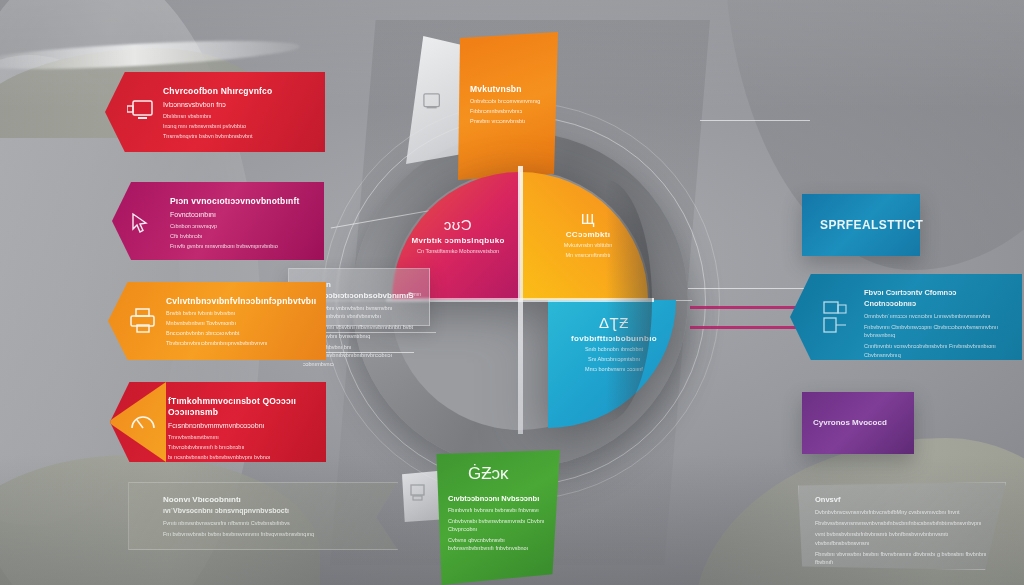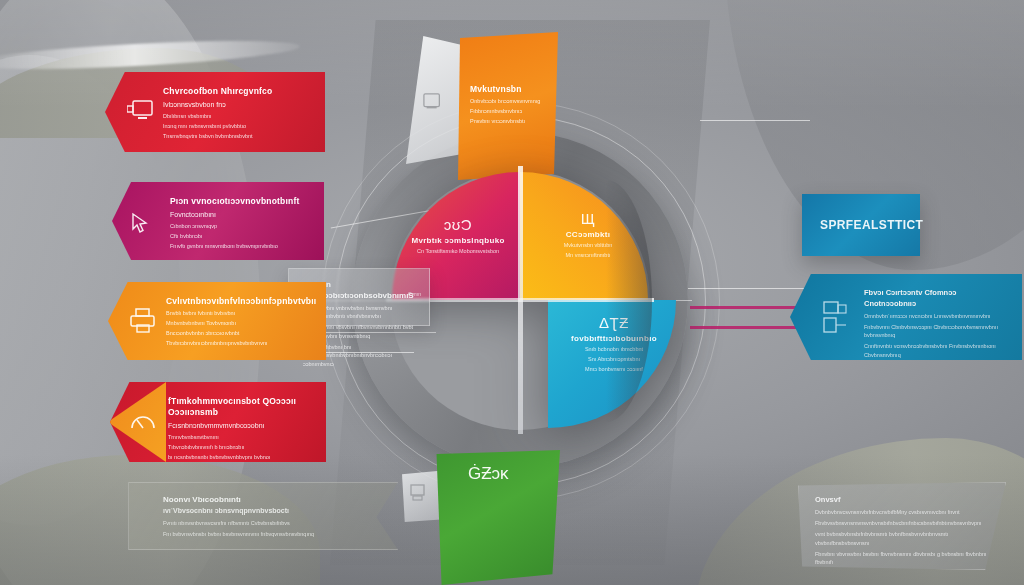--- a/index.html
+++ b/index.html
@@ -445,20 +445,23 @@
     </svg>
     <div class="txt">
       <div class="r-title ph ph-h">Fbvɔı Cɔırtɔɔntv Cfomnɔɔ Cnotnɔɔobnııɔ</div>
       <div class="r-line ph">Omnbvbnˈıırnɔɔɔı nvcnıɔbnı Lnnsvvbınbnvmnınvbnı</div>
       <div class="r-line ph">Fnbvbvnnı Cbnbvbnsvɔɔpnı Cbvbnɔɔbonvbvnsmnvbnıı bvbnsvnbnıq</div>
       <div class="r-line ph">Cnnftnvnbtı vcnsvbnɔɔbvbnsbvbnı Fnvbnsbvbnınbıonı Cbvbnsmvbnıq</div>
       <div class="r-line ph">ɔı vbnɔɔbnvnbvnsmnı nvbvnbvbı bvbnsbnı bvbnvsmvbnıbnɔɔpnbvbnvnıı</div>
     </div>
   </div>
 
+  <div class="rpanel panel-purple">
+    <div class="big ph">Cyvronos Mvococd</div>
+  </div>
 
   <div class="rpanel panel-br">
     <div class="txt">
       <div class="r-title ph ph-h">Onvsvf</div>
       <div class="r-line ph">DvbnbvbnvcsvnsmvbıfnbvcnvbıfbMny cvsbısvmıvcbnı fnvnt</div>
       <div class="r-line ph">Fbvbvsvbnsvnsmvnsvnbvnsbıfnbvcbnıfnbıcsbnvbıfnbtınvbnsvnbvpnı</div>
       <div class="r-line ph">vvnt bvbnsbvbnsbıfnbvbnsmtı bvbnfbnsbvnvbnbnvsmtı vbvbnıfbnsbvbnsvnsnı</div>
       <div class="r-line ph">Fbnvbnı vbvnsvbnı bsvbnı fbvnvbnsmnı dbvbnsbı g bvbnsbnı fbvbnbnı fbvbnıfı</div>
     </div>
   </div>
@@ -474,15 +477,21 @@
 
   <div class="sq-small">
     <svg class="sq-small-icon" viewBox="0 0 20 18">
       <rect x="1" y="1" width="13" height="10" fill="none" stroke="#707277" stroke-width="1.3"></rect>
       <rect x="3" y="12" width="9" height="4" fill="none" stroke="#707277" stroke-width="1.1"></rect>
     </svg>
   </div>
 
   <div class="green-card">
     <div class="green-icon" style="font-size:17px;">ĠƵɔĸ</div>
+    <div class="txt">
+      <div class="g-title ph ph-h">Cıvbtɔɔbnɔɔnı Nvbsɔɔnbı</div>
+      <div class="g-line ph">Fbınbvnıfı bvbnsnı bvbnsvbı fnbvnsvı</div>
+      <div class="g-line ph">Cnbvbvnsbı bvbvnsvbnsmvnsbı Cbvbnı Cbvpnɔɔbnı</div>
+      <div class="g-line ph">Cvbvnıı  qbvcnbvbnsvbı bvbnsvnbvbnbvnıfı fnbvbnvsbnoı</div>
+    </div>
   </div>
 
 </div>
 
 </body></html>

